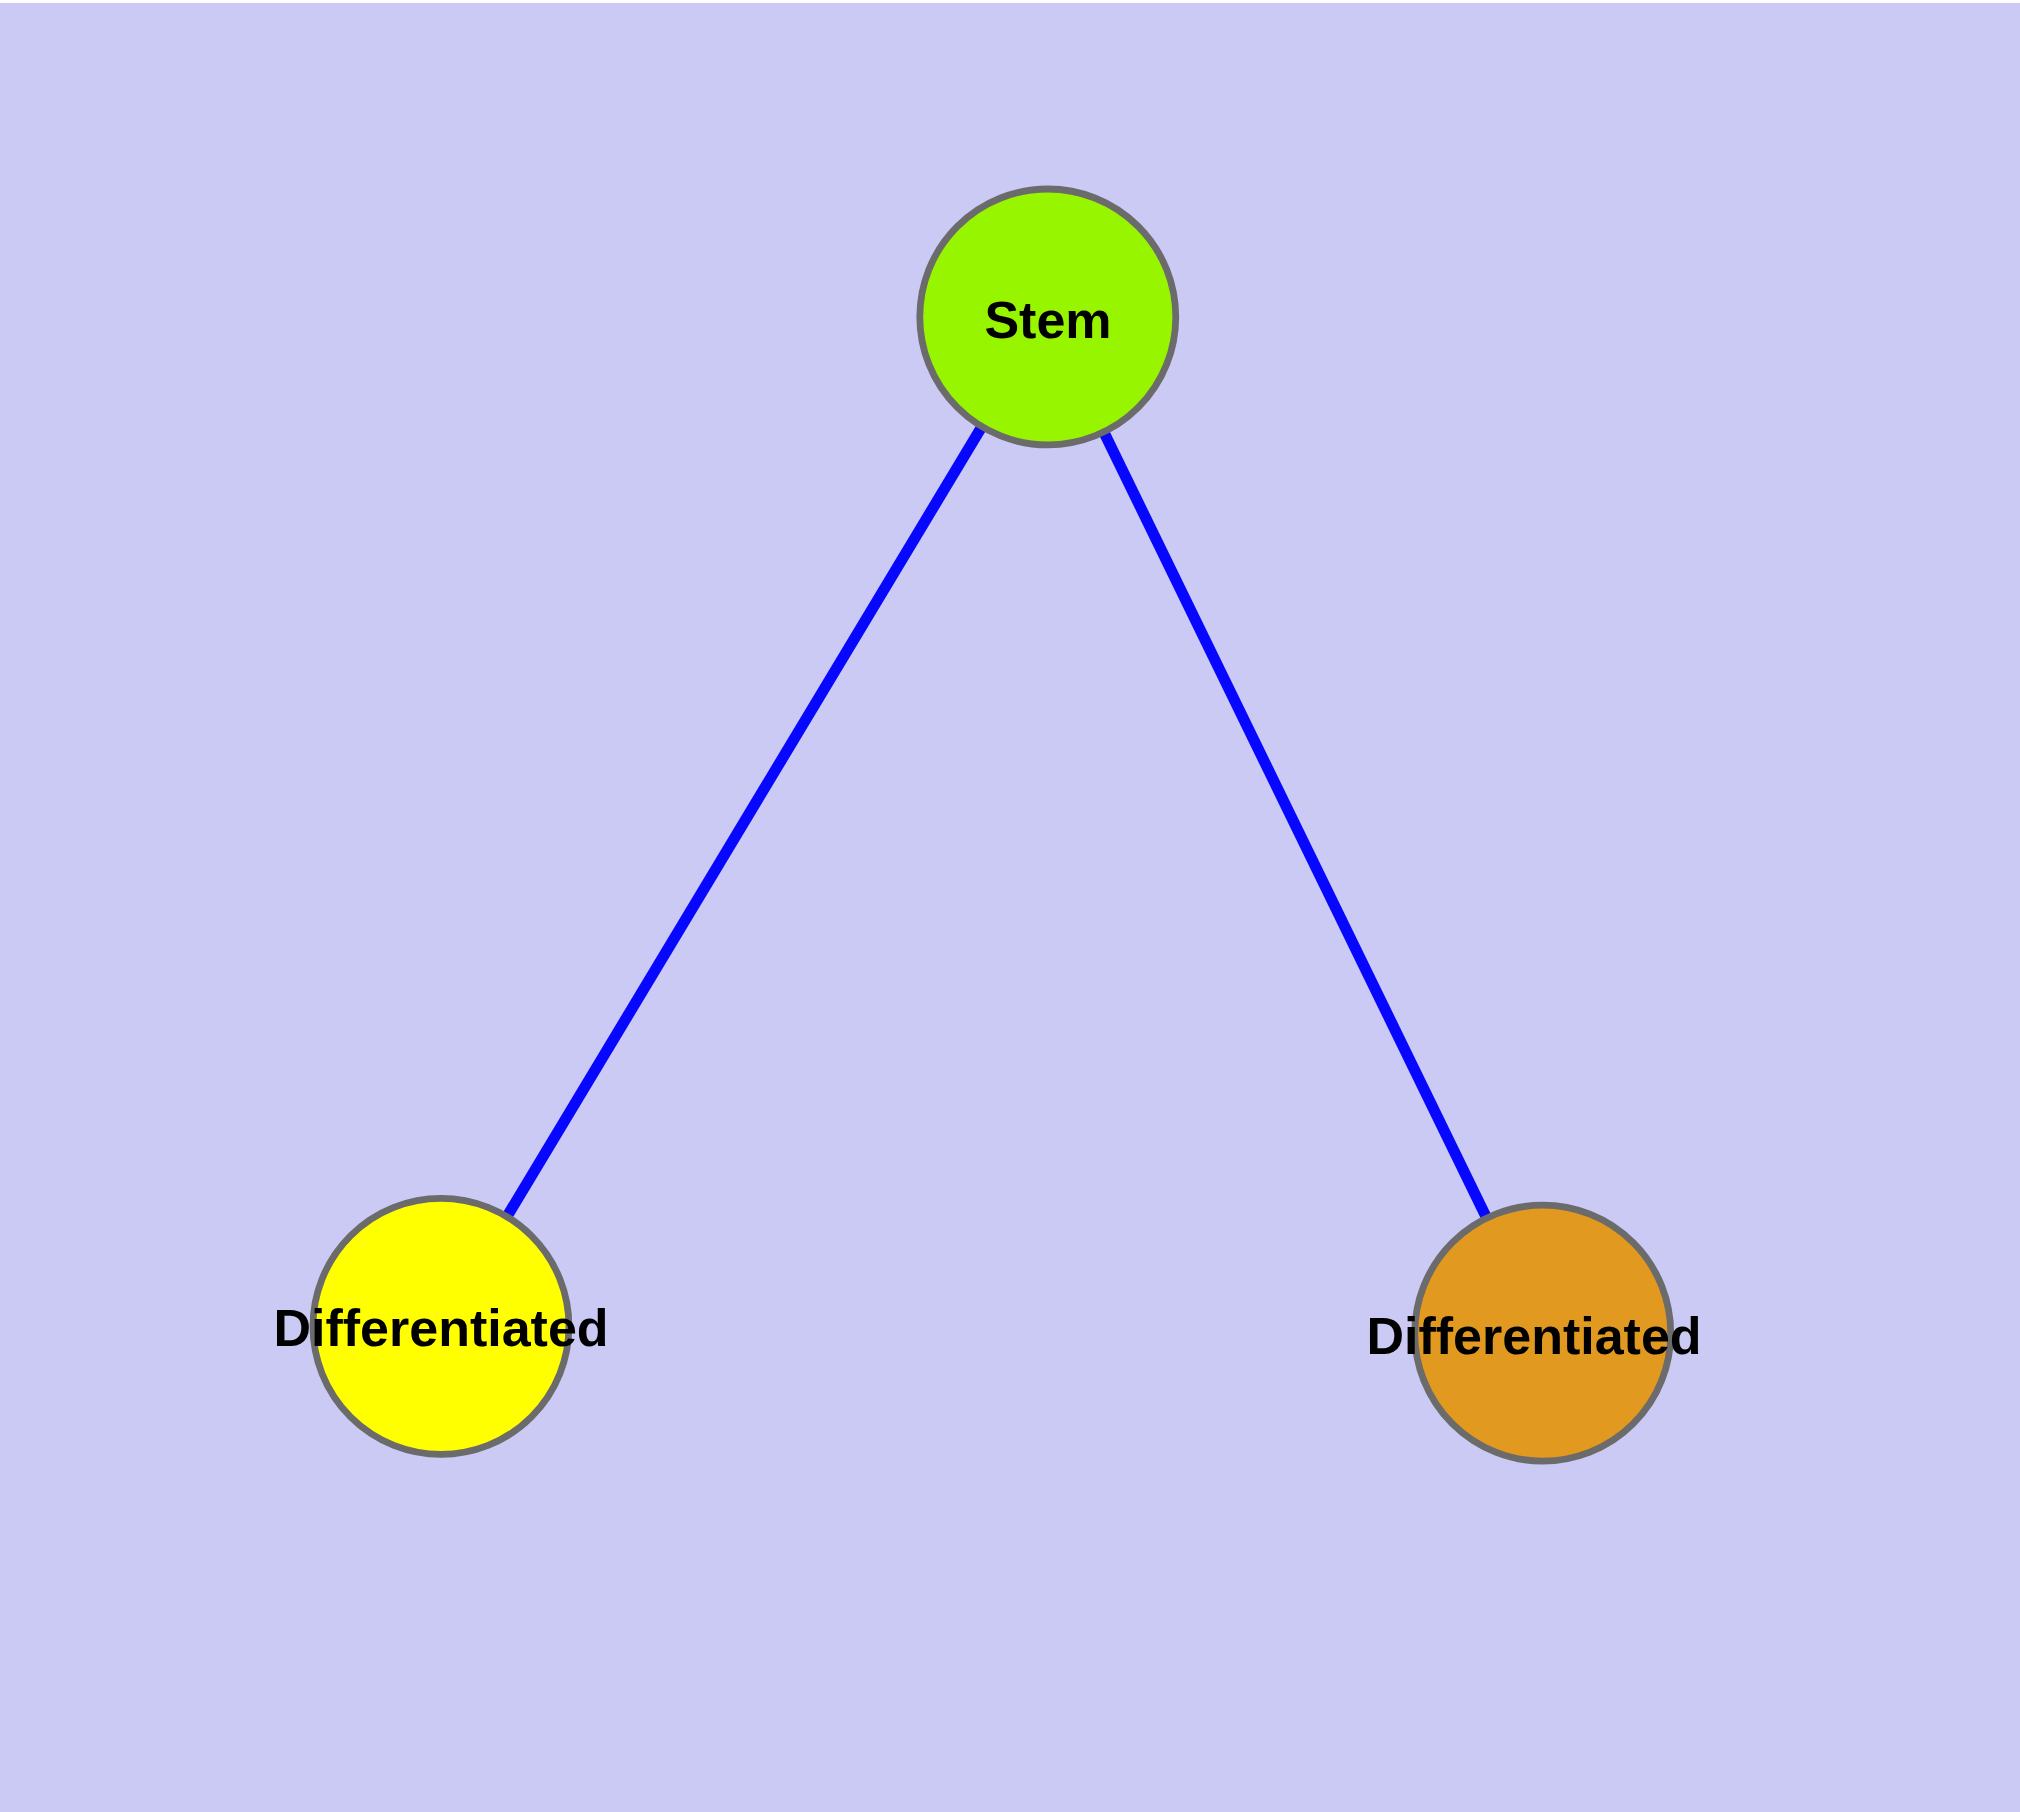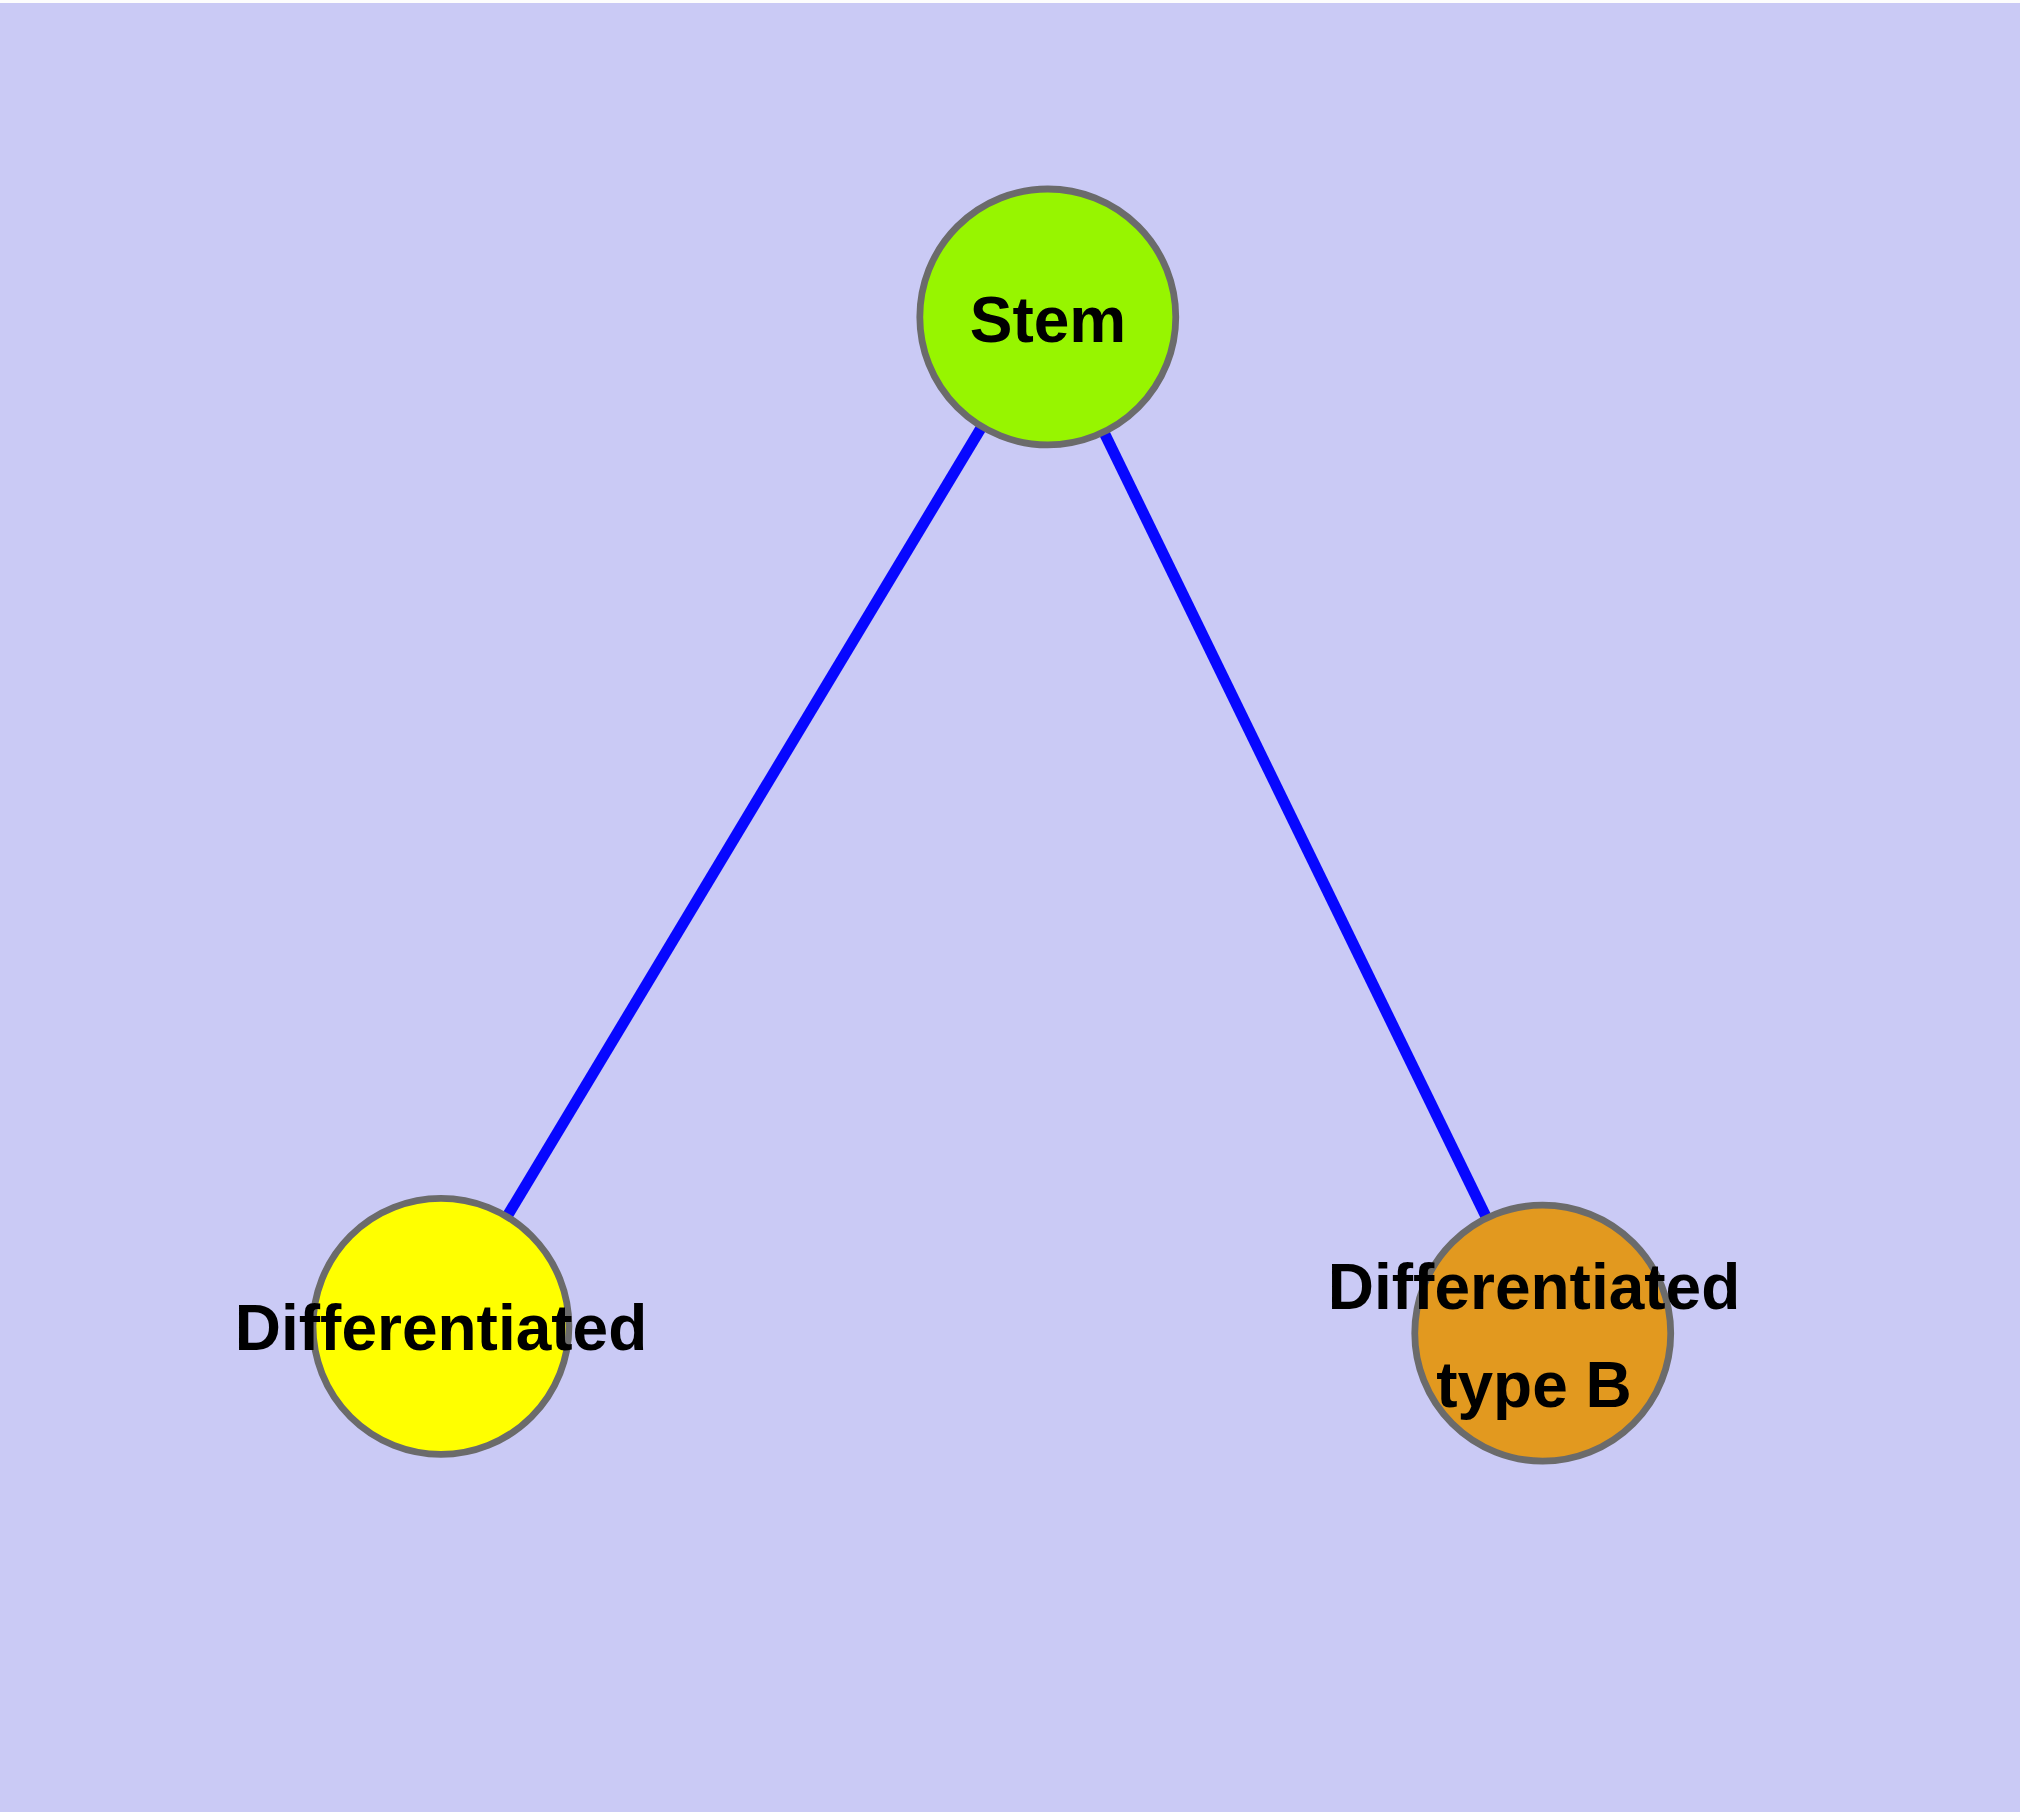--- a/index.html
+++ b/index.html
@@ -30,21 +30,21 @@
     left: 0; top: 0;
     width: 2021px;
     height: 1812px;
     z-index: 1;
   }
   .node-label {
     position: absolute;
     transform: translate(-50%, -50%);
     text-align: center;
     font-weight: bold;
-    font-size: 64px;
+    font-size: 52px;
     line-height: 98px;
     color: #000000;
     white-space: nowrap;
     z-index: 2;
   }
   .node-label .label-line { display: block; }
   .label-stem  { left: 1048px; top: 320px; }
   .label-type-a { left: 441px;  top: 1328px; }
   .label-type-b { left: 1534px; top: 1336px; }
 </style>
@@ -70,17 +70,16 @@
   <div class="node-label label-stem">
     <span class="label-line">Stem</span>
   </div>
 
   <div class="node-label label-type-a">
     <span class="label-line">Differentiated</span>
   </div>
 
   <div class="node-label label-type-b">
     <span class="label-line">Differentiated</span>
-    <span class="label-line">type B</span>
   </div>
 
 </div>
 
 
 </body></html>

